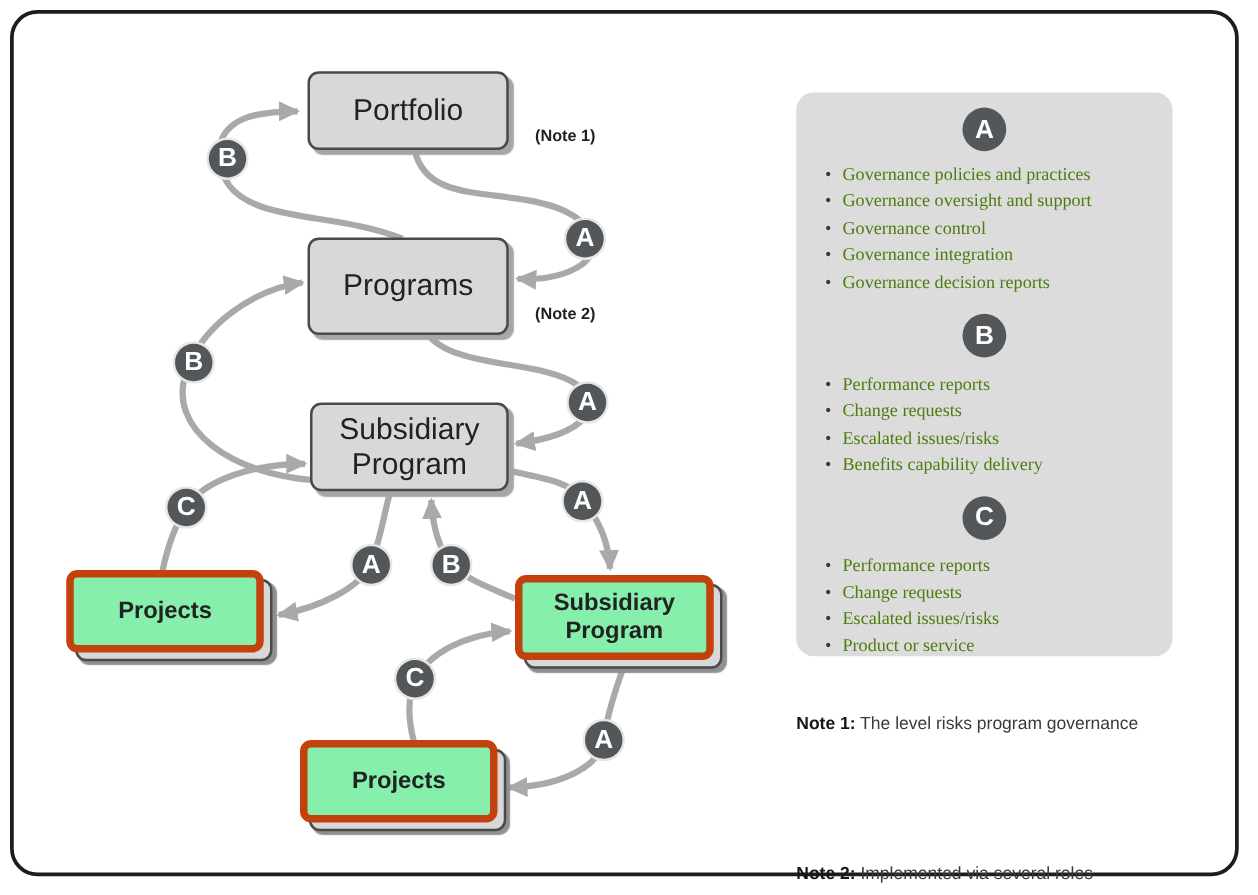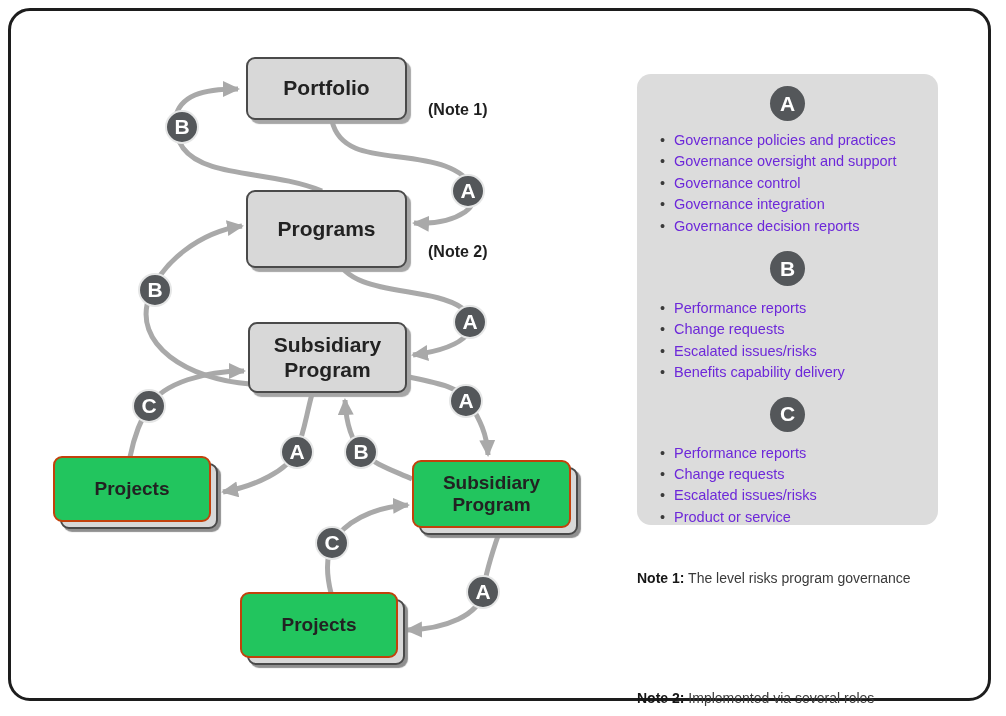--- a/index.html
+++ b/index.html
@@ -13,66 +13,66 @@
     border:3.5px solid #1d1d1d; border-radius:22px; background:transparent;
     box-sizing:border-box;
   }
   svg.arrows { position:absolute; left:0; top:0; width:1006px; height:716px; z-index:1; }
 
   
   .node {
     position:absolute; z-index:2; box-sizing:border-box;
     background:#d8d8d8; border:2px solid #4a4a4a; border-radius:9px;
     display:flex; align-items:center; justify-content:center; text-align:center;
-    font-weight:bold; font-size:21px; line-height:1.16; color:#222222;
+    font-weight:normal; font-size:24px; line-height:1.16; color:#222222;
     box-shadow:4px 4px 1px #a6a6a6;
   }
   .stack { position:absolute; z-index:2; }
   .stack .back {
     position:absolute; left:7px; top:7px; width:100%; height:100%; box-sizing:border-box;
     background:#d8d8d8; border:2px solid #4a4a4a; border-radius:9px;
     box-shadow:3px 3px 1px #8f8f8f;
   }
   .stack .front {
     position:absolute; left:0; top:0; width:100%; height:100%; box-sizing:border-box;
-    background:#22c55e; border:2px solid #c2410c; border-radius:9px;
+    background:#86efac; border:6px solid #c2410c; border-radius:9px;
     display:flex; align-items:center; justify-content:center; text-align:center;
     font-weight:bold; font-size:19px; line-height:1.16; color:#222222;
   }
 
   
   .cc {
     position:absolute; z-index:3; width:34px; height:34px; border-radius:50%;
     background:#54575a; color:#ffffff; font-weight:bold; font-size:21px;
     display:flex; align-items:center; justify-content:center; box-sizing:border-box;
     border:2px solid rgba(255,255,255,0.85);
   }
 
   
   .noteref {
-    position:absolute; z-index:2; font-weight:bold; font-size:16px; color:#1f1f1f;
+    position:absolute; z-index:2; font-weight:bold; font-size:13px; color:#1f1f1f;
   }
 
   
   .legend {
     position:absolute; left:637px; top:74px; width:301px; height:451px;
     background:#dcdcdc; border-radius:14px; z-index:2; box-sizing:border-box;
     padding-top:1px;
   }
   .legend .badge {
     width:35px; height:35px; border-radius:50%; background:#54575a; color:#fff;
     font-weight:bold; font-size:21px; display:flex; align-items:center; justify-content:center;
     margin:0 auto;
   }
   .legend .badge.a { margin-top:11px; margin-bottom:9px; }
   .legend .badge.b { margin-top:14px; margin-bottom:12px; }
   .legend .badge.c { margin-top:13px; margin-bottom:11px; }
   .legend ul { list-style:none; margin:0; padding:0; }
   .legend li {
-    position:relative; padding-left:37px; font-size:14.5px; line-height:21.4px; color:#6d28d9;
+    position:relative; padding-left:37px; font-size:14.5px; line-height:21.4px; color:#4d7c0f;font-family:Liberation Serif, serif;
   }
   .legend li::before { content:"\2022"; position:absolute; left:23px; color:#3a3a3a; }
 
   
   .note {
     position:absolute; left:637px; width:312px; z-index:2;
     font-size:14px; line-height:19.5px; color:#3a3a3a;
   }
   .note b { color:#161616; }
   .note .l2 { display:block; }

